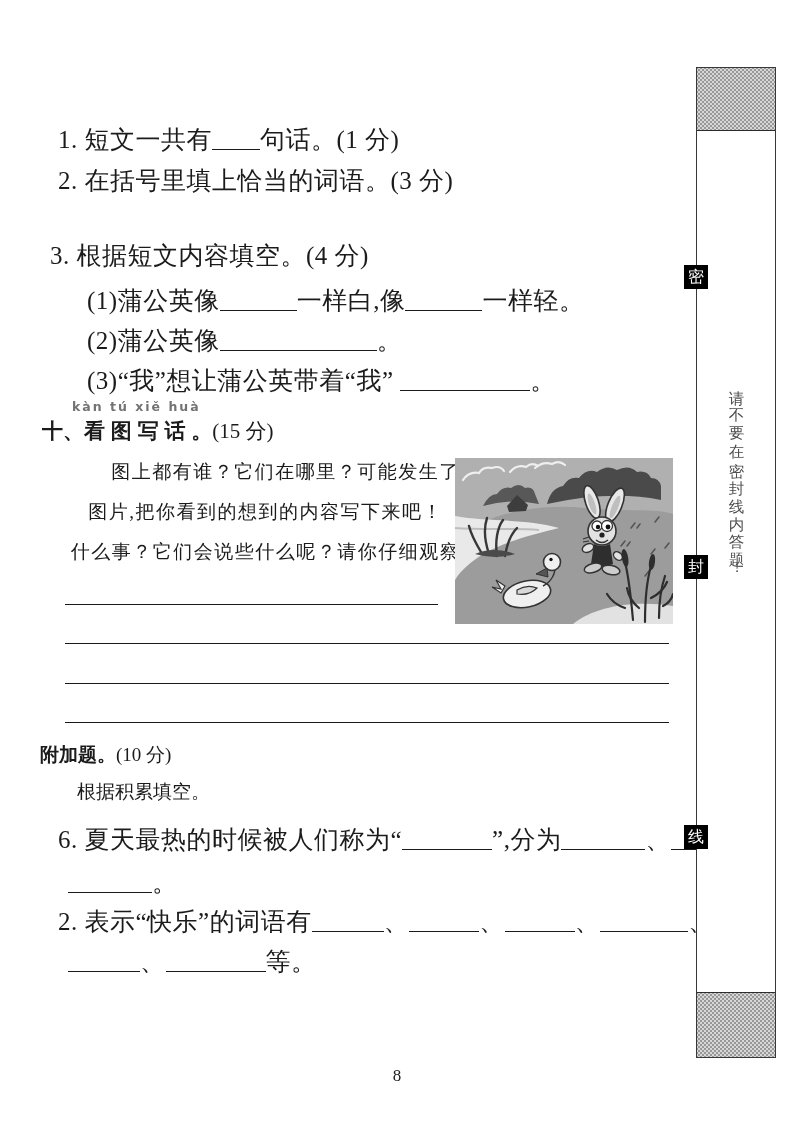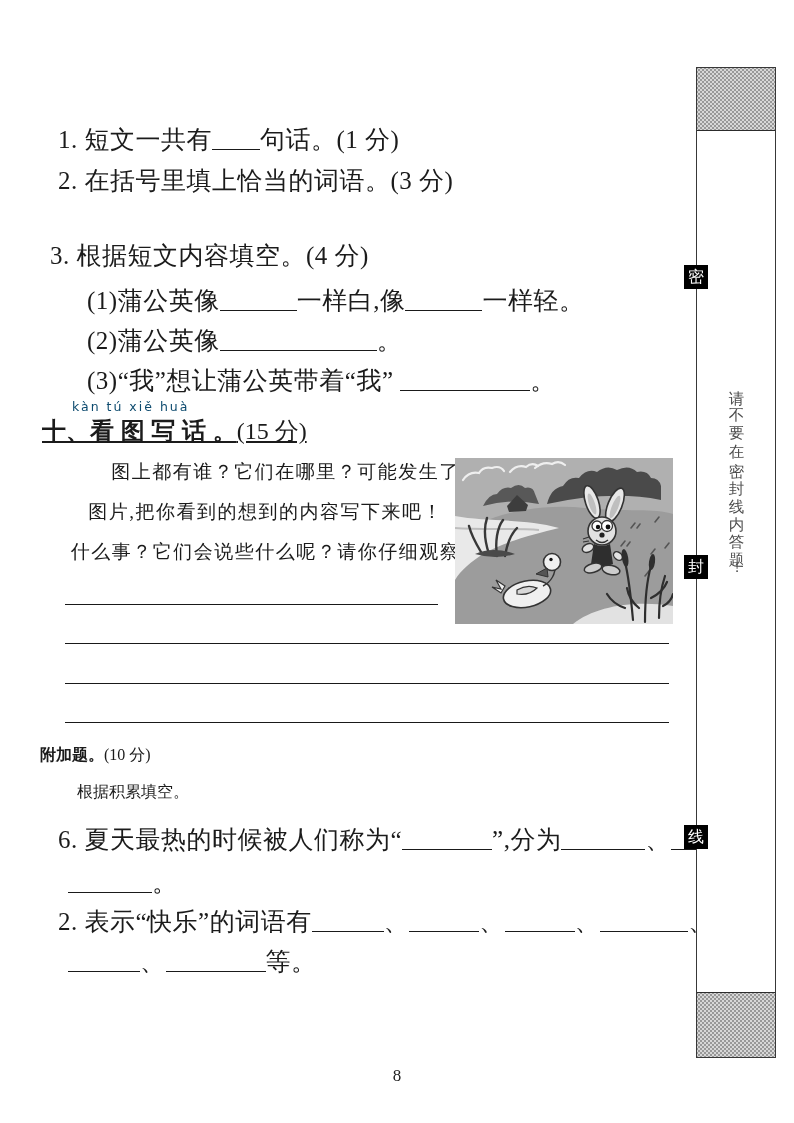--- a/index.html
+++ b/index.html
@@ -5,29 +5,29 @@
   html,body{margin:0;padding:0;background:#fff;}
   .sheet{
     position:relative;width:794px;height:1123px;background:#ffffff;overflow:hidden;
     font-family:"Liberation Serif","DejaVu Serif",serif;color:#1b1b1b;
   }
   .row{position:absolute;white-space:nowrap;font-size:25px;line-height:28px;letter-spacing:0.5px;}
   .u{display:inline-block;height:1.02em;border-bottom:1.7px solid #1a1a1a;transform:translateY(2px);}
   .bgap{display:inline-block;width:54px;}
   .bgroup{margin-right:38px;}
   .boldhead{font-family:"Liberation Sans","DejaVu Sans",sans-serif;font-weight:700;}
-  .pinyin{position:absolute;font-family:"DejaVu Sans",sans-serif;font-size:12.5px;color:#0c4a6e;letter-spacing:2px;line-height:14px;}
-  .h10{position:absolute;font-size:24px;line-height:28px;text-decoration:underline;}
+  .pinyin{position:absolute;font-family:"DejaVu Sans",sans-serif;font-size:12.5px;color:#737373;letter-spacing:2px;line-height:14px;font-weight:bold;}
+  .h10{position:absolute;font-size:21px;line-height:28px;}
   .h10 .score, .fu .score{font-weight:400;font-family:"Liberation Serif","DejaVu Serif",serif;}
   .para{position:absolute;left:65px;top:452px;width:401px;font-size:19px;letter-spacing:1.5px;}
   .para .pline{display:block;height:40px;line-height:40px;text-align:center;}
   .para .pline:first-child{text-indent:40px;}
   .wline{position:absolute;height:0;border-top:1.9px solid #191919;}
   .pic{position:absolute;left:455px;top:458px;width:218px;height:166px;}
-  .fu{position:absolute;font-size:16px;line-height:28px;}
+  .fu{position:absolute;font-size:19px;line-height:28px;}
   .pageno{position:absolute;left:0;right:0;top:1066px;text-align:center;font-size:17px;color:#222;}
   
   .seal-col{position:absolute;left:696px;top:67px;width:80px;height:991px;background:#fff;
     border:1.6px solid #383838;box-sizing:border-box;}
   .dither{background-color:#d7d7d7;
     background-image:radial-gradient(#989898 26%,transparent 27%),radial-gradient(#989898 26%,transparent 27%);
     background-size:4px 4px;background-position:0 0,2px 2px;}
   .seal-top{position:absolute;left:0;right:0;top:0;height:62px;border-bottom:1.8px solid #2c2c2c;}
   .seal-bottom{position:absolute;left:0;right:0;bottom:0;height:64px;border-top:1.8px solid #2c2c2c;}
   .seal-label{position:absolute;left:-13px;width:24px;height:24px;background:#000;color:#fff;

